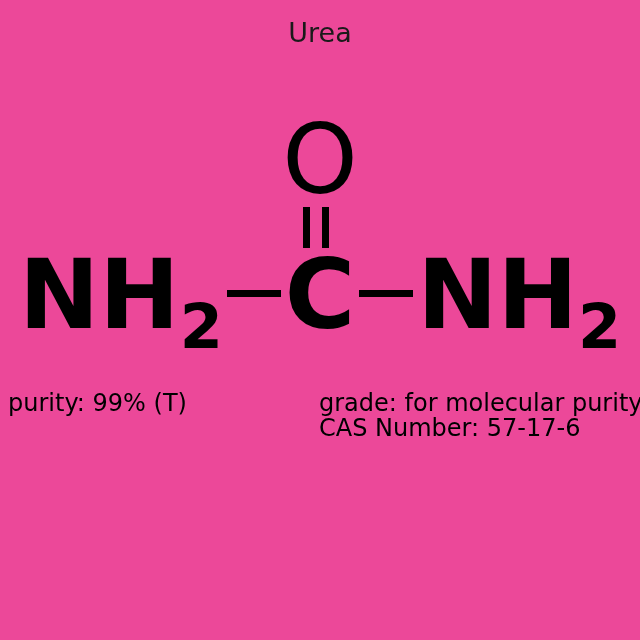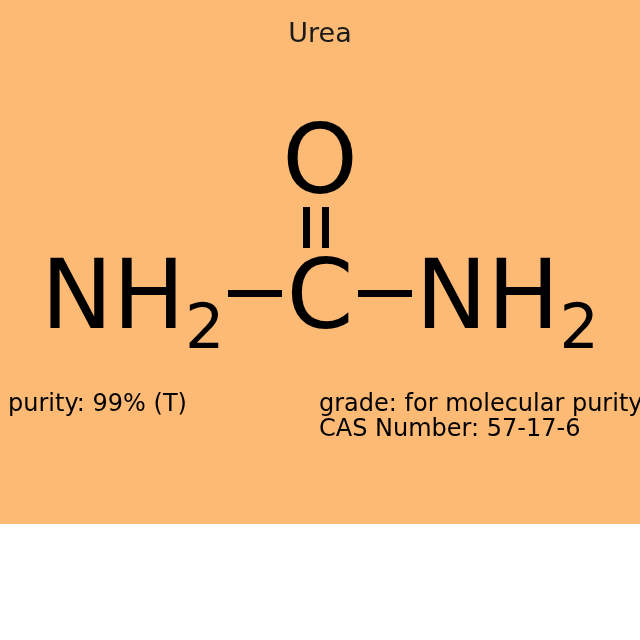--- a/index.html
+++ b/index.html
@@ -3,22 +3,22 @@
 <meta charset="utf-8">
 <style>
   html, body {
     margin: 0;
     padding: 0;
     background: #ffffff;
   }
   #page {
     position: relative;
     width: 640px;
-    height: 524px;
-    background: #fdba74;
+    height: 640px;
+    background: #ec4899;
     overflow: hidden;
     font-family: "DejaVu Sans", sans-serif;
     color: #000000;
   }
 
   
   .title {
     position: absolute;
     top: 18px;
     left: 0;
@@ -80,21 +80,21 @@
     top: 252px;
     width: 640px;
     height: 100px;
     display: flex;
     align-items: flex-start;
     justify-content: center;
   }
   .atom-label {
     font-family: "DejaVu Sans", sans-serif;
     font-size: 96px;
-    font-weight: 400;
+    font-weight: 700;
     line-height: 86px;
     color: #000000;
     white-space: nowrap;
   }
   .atom-label .sub {
     font-size: 62px;
     vertical-align: baseline;
     position: relative;
     top: 20px;
   }

